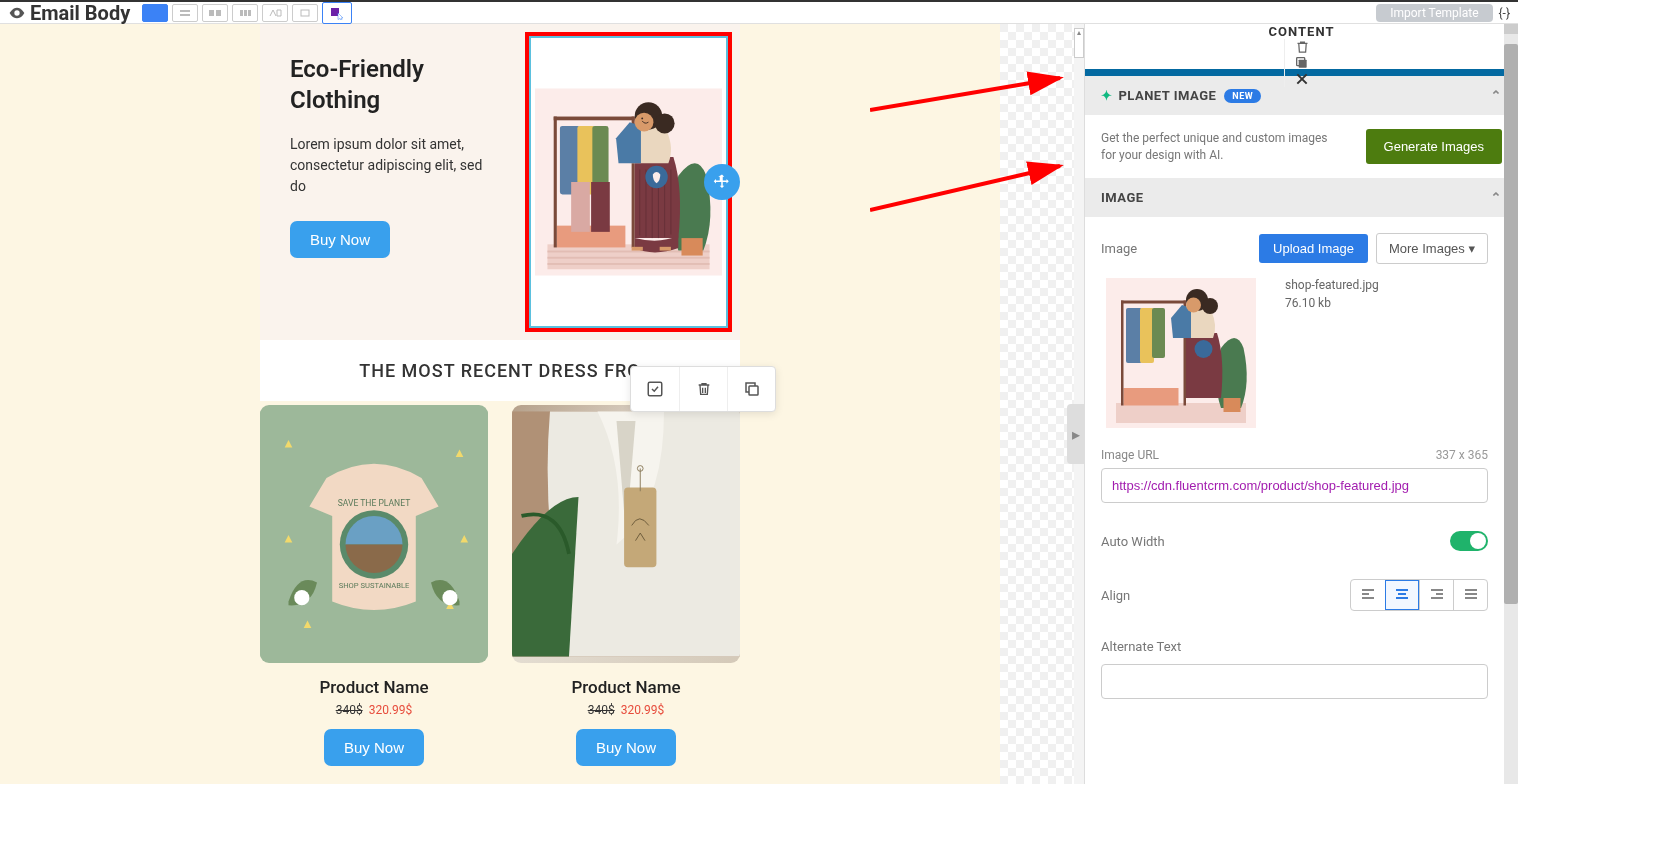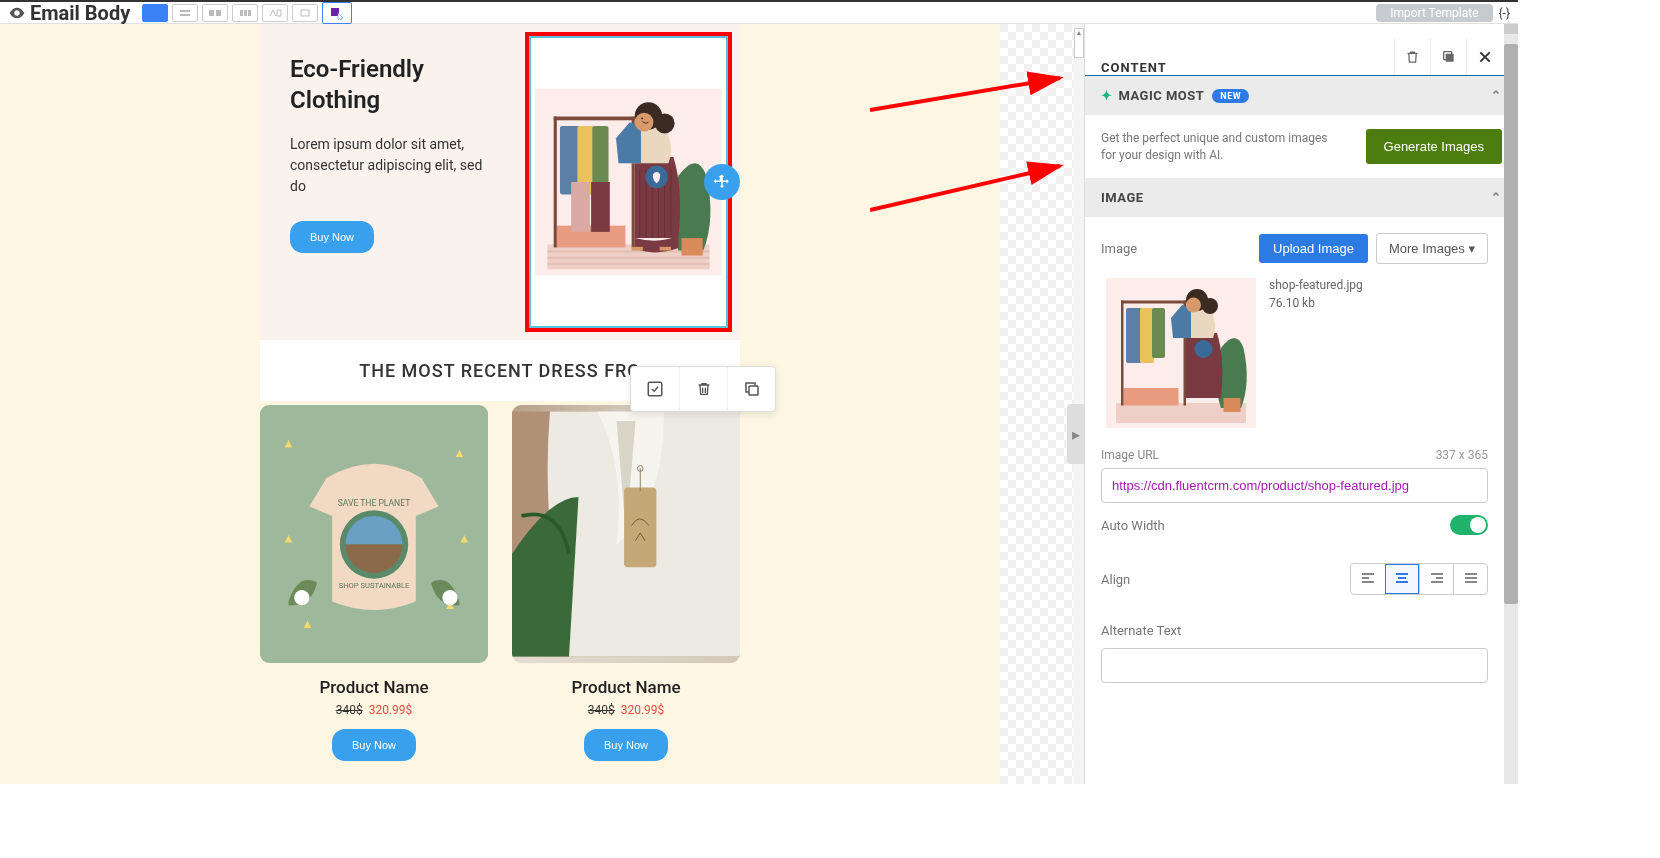--- a/index.html
+++ b/index.html
@@ -18,21 +18,21 @@
 .canvas-area { position:absolute; left:0; top:24px; right:444px; bottom:0; overflow:auto; 
   background-image: linear-gradient(45deg,#f0f0f0 25%,transparent 25%),linear-gradient(-45deg,#f0f0f0 25%,transparent 25%),linear-gradient(45deg,transparent 75%,#f0f0f0 75%),linear-gradient(-45deg,transparent 75%,#f0f0f0 75%);
   background-size:16px 16px; background-position:0 0,0 8px,8px -8px,-8px 0;
 }
 .canvas-inner { width:1000px; margin:0; background:#fdf6e3; min-height:100%; padding:0; }
 .email-wrap { background:#fdf6e3; padding:0; }
 .hero-row { display:flex; background:#faf3ed; margin:0 260px 0 260px; }
 .hero-left { flex:1; padding:30px 20px 30px 30px; }
 .hero-left h2 { font-size:24px; font-weight:600; color:#222; line-height:1.3; margin-bottom:18px; }
 .hero-left p { font-size:14px; color:#333; line-height:1.5; margin-bottom:24px; }
-.buy-btn { background:#39a0ed; color:#fff; border:none; padding:10px 20px; font-size:11px; border-radius:13px; cursor:pointer; }
+.buy-btn { background:#39a0ed; color:#fff; border:none; padding:10px 20px; font-size:15px; border-radius:7px; cursor:pointer; }
 .hero-right { flex:1; padding:8px; }
 .hero-img-sel { border:4px solid #ff0000; padding:0; }
 .hero-img-inner { border:2px solid #5bc0de; padding:4px; background:#fff; position:relative; }
 .hero-svg { width:100%; height:280px; display:block; }
 .move-handle { position:absolute; right:-14px; top:50%; transform:translateY(-50%); width:36px; height:36px; background:#39a0ed; border-radius:50%; display:flex; align-items:center; justify-content:center; cursor:move; }
 .move-handle svg { width:18px; height:18px; fill:#fff; }
 .section-title { background:#fff; margin:0 260px; padding:20px; text-align:center; font-size:18px; letter-spacing:1px; color:#333; font-weight:500; }
 .floating-tools { position:absolute; right:298px; top:342px; background:#fff; border:1px solid #ddd; border-radius:4px; display:flex; box-shadow:0 2px 8px rgba(0,0,0,.1); }
 .floating-tools > div { width:48px; height:44px; display:flex; align-items:center; justify-content:center; cursor:pointer; color:#555; }
 .floating-tools > div + div { border-left:1px solid #eee; }
@@ -44,36 +44,36 @@
 .prod h4 { font-size:17px; color:#222; margin-top:14px; font-weight:500;}
 .prices { margin:6px 0 12px 0; font-size:12px;}
 .old-p { text-decoration:line-through; color:#333; margin-right:6px;}
 .new-p { color:#e74c3c;}
 .scroll-gutter { position:absolute; right:434px; top:24px; bottom:0; width:10px; background:#f4f4f4; }
 .scroll-thumb { position:absolute; right:434px; top:28px; width:10px; height:30px; background:#fff; border:1px solid #ccc; font-size:8px; text-align:center; line-height:8px; color:#888;}
 .sidebar { position:absolute; right:0; top:24px; width:434px; bottom:0; background:#fff; border-left:1px solid #ddd; }
 .side-scroller { position:absolute; right:0; top:0; bottom:0; width:14px; background:#e8e8e8;}
 .side-scroller .st-top{position:absolute;top:0;width:14px;height:10px;background:#ccc;}
 .side-scroller .st-thumb{position:absolute;top:20px;width:14px;height:560px;background:#b0b0b0;border-radius:2px;}
-.side-head { display:flex; align-items:flex-end; height:52px; padding:0 16px; border-bottom:1px solid #0369a1; }
+.side-head { display:flex; align-items:center; height:52px; padding:0 16px; border-bottom:7px solid #0369a1;flex-direction:column; }
 .side-head .t { font-weight:700; letter-spacing:1px; font-size:13px; color:#333; flex:1; }
 .side-head .ico { width:36px; height:36px; display:flex; align-items:center; justify-content:center; color:#555; cursor:pointer; border-left:1px solid #eee; }
 .acc-head { background:#ebebeb; padding:12px 16px; display:flex; align-items:center; font-size:13px; font-weight:700; letter-spacing:.5px; color:#444; }
 .acc-head .sparkle { color:#10b981; margin-right:6px; }
 .acc-head .new-pill { background:#2c7be5; color:#fff; font-size:9px; padding:2px 8px; border-radius:10px; margin-left:8px; font-weight:700; }
 .acc-head .chev { margin-left:auto; color:#888; }
 .magic-body { padding:14px 16px; display:flex; align-items:center; gap:24px; }
 .magic-body p { font-size:12px; color:#777; flex:1; line-height:1.4; }
 .gen-btn { background:#4d7c0f; color:#fff; border:none; padding:10px 18px; font-size:13px; border-radius:3px; cursor:pointer; font-weight:500;}
 .img-body { padding:16px; margin-right:14px;}
 .row { display:flex; align-items:center; margin-bottom:14px; }
 .row .lbl { font-size:13px; color:#777; flex:1; }
 .upload-btn { background:#2c7be5; color:#fff; border:none; padding:7px 14px; font-size:13px; border-radius:3px; cursor:pointer; }
 .more-btn { background:#fff; border:1px solid #ccc; padding:7px 12px; font-size:13px; border-radius:3px; margin-left:8px; cursor:pointer; color:#555;}
-.thumb-row { display:flex; gap:8px; margin-bottom:20px; }
+.thumb-row { display:flex; gap:24px; margin-bottom:20px; }
 .thumb { width:160px; height:150px; }
 .thumb-info { font-size:12px; color:#666; }
 .thumb-info .fn { margin-bottom:4px; }
 .url-row .lbl2 { display:flex; font-size:12px; color:#888; margin-bottom:6px;}
 .url-row .dims { margin-left:auto; color:#999;}
 .url-inp { width:100%; padding:9px 10px; border:1px solid #ccc; border-radius:4px; font-size:13px; color:#a21caf;}
 .toggle { width:38px; height:20px; background:#1fb36b; border-radius:10px; position:relative; }
 .toggle::after { content:''; position:absolute; right:2px; top:2px; width:16px; height:16px; background:#fff; border-radius:50%; }
 .align-grp { display:flex; border:1px solid #ccc; border-radius:4px; overflow:hidden;}
 .align-grp > div { width:34px; height:30px; display:flex; align-items:center; justify-content:center; cursor:pointer; color:#888; border-left:1px solid #ccc;}
@@ -302,21 +302,21 @@
       </div>
     <div class="ico">
         <svg width="16" height="16" viewBox="0 0 24 24" stroke="#333" stroke-width="3">
           <path d="M5 5l14 14M19 5L5 19"></path>
         </svg>
       </div>
   </div>
 
   <div class="acc-head">
     <span class="sparkle">✦</span>
-    <span>MAGIC MOST</span>
+    <span>PLANET IMAGE</span>
     <span class="new-pill">NEW</span>
     <span class="chev">⌃</span>
   </div>
   <div class="magic-body">
     <p>Get the perfect unique and custom images for your design with AI.</p>
     <button class="gen-btn">Generate Images</button>
   </div>
 
   <div class="acc-head">
     <span>IMAGE</span>
@@ -349,21 +349,21 @@
           <circle cx="182" cy="44" r="22" fill="#3a2a22"></circle>
             <circle cx="175" cy="54" r="15" fill="#d89a6a"></circle>
             <circle cx="208" cy="56" r="16" fill="#3a2a22"></circle>
         </svg>
       </div>
       <div class="thumb-info">
         <div class="fn">shop-featured.jpg</div>
         <div>76.10 kb</div>
       </div>
     </div>
-    <div class="url-row" style="margin-bottom:12px">
+    <div class="url-row" style="margin-bottom:28px">
       <div class="lbl2">
           <span>Image URL</span>
           <span class="dims">337 x 365</span>
         </div>
       <input class="url-inp" value="https://cdn.fluentcrm.com/product/shop-featured.jpg" style="">
     </div>
     <div class="row" style="margin-bottom:28px">
       <span class="lbl">Auto Width</span>
       <div class="toggle"></div>
     </div>

